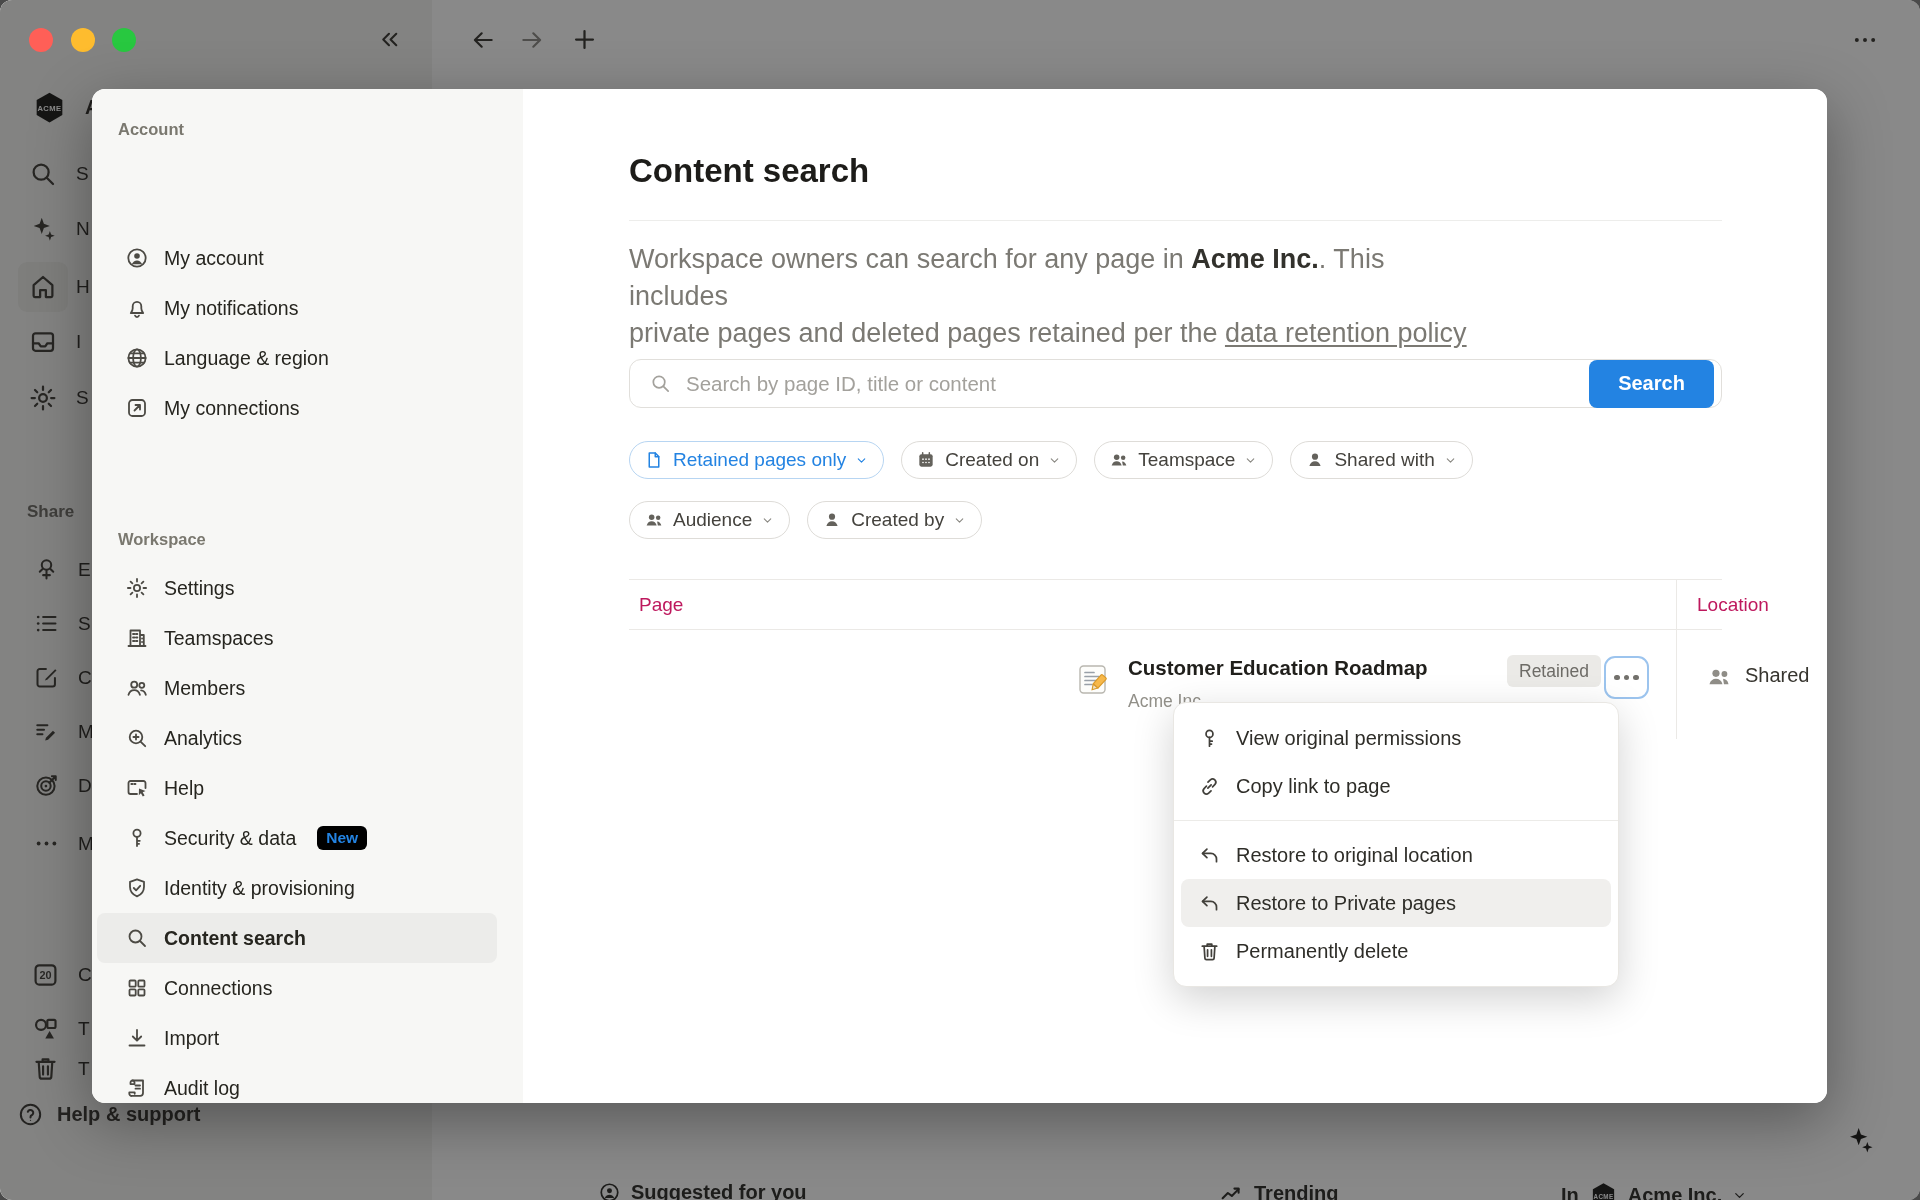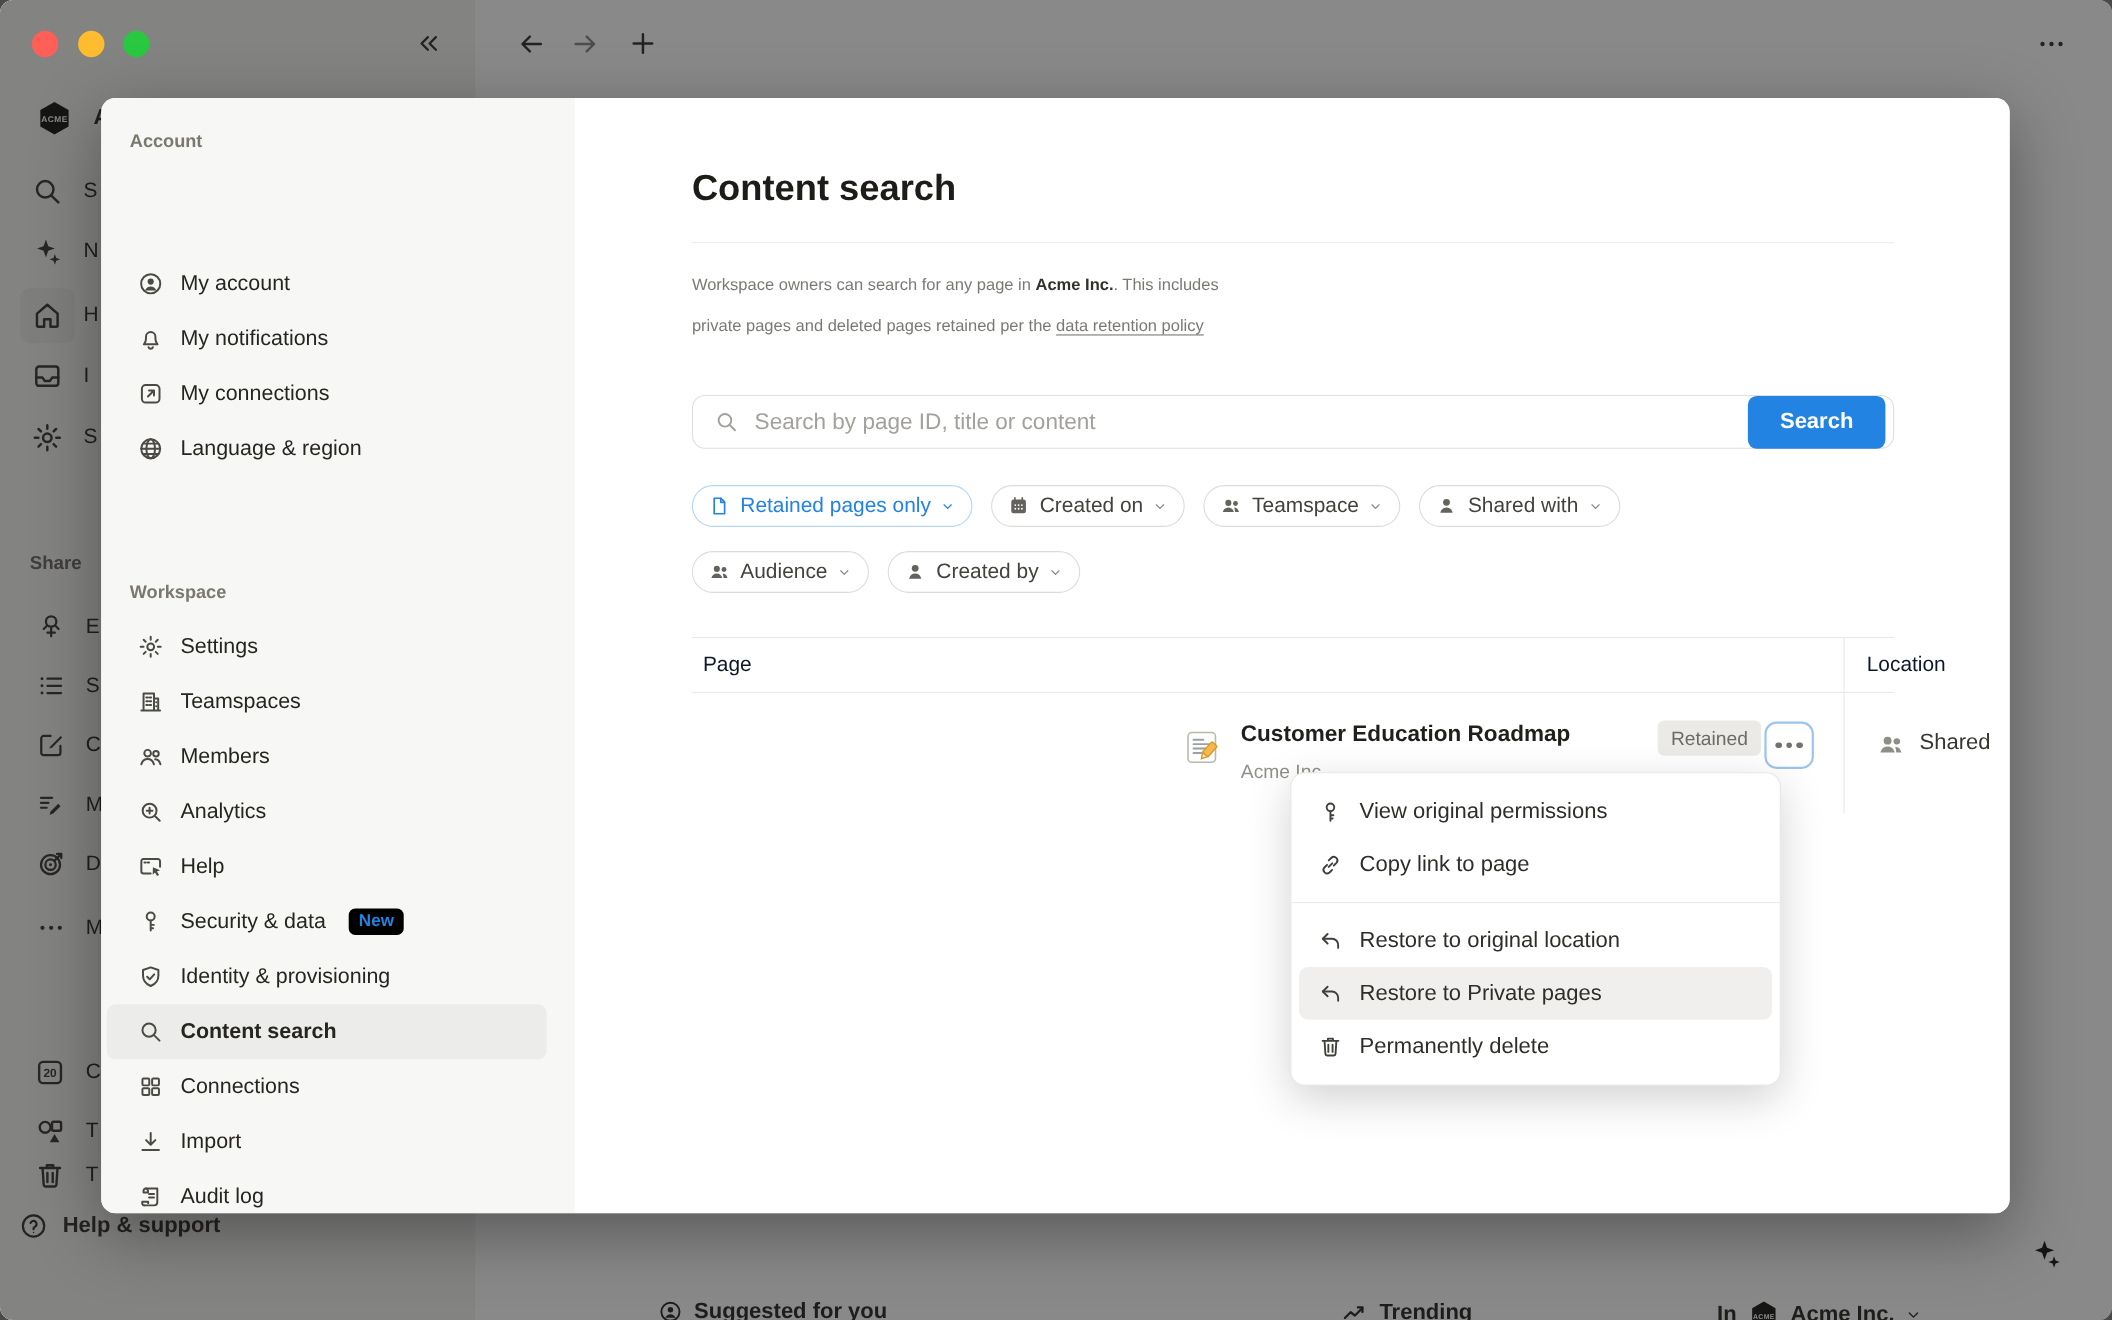--- a/index.html
+++ b/index.html
@@ -40,41 +40,41 @@
   .menu-list{position:absolute;left:5px;width:400px;}
   .menu-row{height:50px;border-radius:8px;display:flex;align-items:center;padding:0 12px 0 28px;gap:15px;color:#26251f;font-size:19.5px;cursor:pointer;}
   .menu-row .ic{width:24px;height:24px;color:#4c4a44;}
   .menu-row.selected{background:#ececea;font-weight:700;}
   .menu-row .badge-new{margin-left:6px;background:#000000;color:#2383e2;font-size:15.5px;font-weight:600;
     padding:3px 9px;border-radius:6px;}
 
   .content{position:absolute;left:431px;top:0;right:0;bottom:0;background:#fff;}
   .page-title{position:absolute;left:106px;top:63px;font-size:33px;font-weight:700;color:#1d1c19;}
   .title-divider{position:absolute;left:106px;top:131px;width:1093px;height:1px;background:#ededeb;}
-  .desc{position:absolute;left:106px;top:152px;width:850px;font-size:15px;line-height:37px;color:#7b7973;}
+  .desc{position:absolute;left:106px;top:152px;width:850px;font-size:27px;line-height:37px;color:#7b7973;}
   .desc b{color:#32312c;}
   .desc a{color:#7b7973;text-decoration:underline;text-underline-offset:3px;cursor:pointer;}
   .searchbar{position:absolute;left:106px;top:270px;width:1093px;height:49px;border:1.5px solid #e1dfdb;border-radius:12px;background:#fff;
     display:flex;align-items:center;padding:0 7px 0 19px;gap:12px;}
   .searchbar .ic{width:23px;height:23px;color:#a3a19c;}
   .searchbar input{flex:1;border:0;outline:0;font-size:20.5px;color:#37352f;font-family:inherit;background:transparent;}
   .searchbar input::placeholder{color:#a3a19c;}
   .search-btn{width:125px;height:48px;border:0;border-radius:8px;background:#2383e2;color:#fff;font-size:20px;font-weight:700;
     font-family:inherit;cursor:pointer;}
   .chips-row{position:absolute;left:106px;display:flex;gap:17px;}
   .chip{height:38px;border:1.2px solid #dedcd8;border-radius:19px;background:#fff;display:flex;align-items:center;
     gap:9px;padding:0 15px 0 14px;font-size:19px;color:#44423d;cursor:pointer;white-space:nowrap;}
   .chip .ic{width:20px;height:20px;color:#64625c;}
   .chip .chev{width:13px;height:13px;color:#8a8882;}
   .chip.active{color:#2383e2;border-color:#b7d5f2;}
   .chip.active .ic,.chip.active .chev{color:#2383e2;}
 
   .tbl-line{position:absolute;left:106px;width:1093px;height:1px;background:#ebe9e6;}
   .tbl-vline{position:absolute;left:1153px;top:490px;width:1px;height:160px;background:#ebe9e6;}
-  .tbl-h{position:absolute;top:505px;font-size:19px;color:#0f172a;}
+  .tbl-h{position:absolute;top:505px;font-size:19px;color:#be185d;}
   .row-icon{position:absolute;left:553px;top:574px;width:33px;height:33px;}
   .row-title{position:absolute;left:605px;top:567px;font-size:20.5px;font-weight:700;color:#201f1b;}
   .row-badge{position:absolute;left:984px;top:566px;height:32px;padding:0 12px;background:#ebeae7;border-radius:6px;
     font-size:17.5px;color:#6d6b66;display:flex;align-items:center;}
   .row-more{position:absolute;left:1081px;top:567px;width:45px;height:43px;background:#fff;border:2.5px solid #9cc4ee;
     border-radius:11px;display:flex;align-items:center;justify-content:center;gap:4px;cursor:pointer;}
   .row-more i{width:5.5px;height:5.5px;border-radius:50%;background:#73716c;}
   .row-sub{position:absolute;left:605px;top:602px;font-size:17.5px;color:#929089;}
   .row-loc{position:absolute;left:1183px;top:575px;display:flex;align-items:flex-start;gap:13px;font-size:20px;color:#37352f;}
   .row-loc .ic{width:26px;height:26px;color:#8f8d87;}
@@ -361,35 +361,35 @@
               <svg viewBox="0 0 24 24" fill="none" stroke="currentColor" stroke-width="1.8" stroke-linecap="round" stroke-linejoin="round">
                 <path d="M5.8 17h12.4c-1.3-1.4-1.9-2.7-1.9-4.8v-2a4.3 4.3 0 0 0-8.6 0v2c0 2.1-.6 3.4-1.9 4.8z"></path>
                 <path d="M10 19.6a2.1 2.1 0 0 0 4 0"></path>
               </svg>
             </span>
             <span>My notifications</span>
           </div>
           <div class="menu-row">
             <span class="ic">
               <svg viewBox="0 0 24 24" fill="none" stroke="currentColor" stroke-width="1.8" stroke-linecap="round" stroke-linejoin="round">
-                <rect x="4" y="4" width="16" height="16" rx="3.5"></rect>
-                <path d="M9.5 14.5L15 9M10.5 9H15v4.5"></path>
-              </svg>
-            </span>
-            <span>My connections</span>
-          </div>
-          <div class="menu-row">
-            <span class="ic">
-              <svg viewBox="0 0 24 24" fill="none" stroke="currentColor" stroke-width="1.8" stroke-linecap="round" stroke-linejoin="round">
                 <circle cx="12" cy="12" r="8.6"></circle>
                 <ellipse cx="12" cy="12" rx="3.9" ry="8.6"></ellipse>
                 <path d="M3.4 12h17.2M4.8 7.3h14.4M4.8 16.7h14.4"></path>
               </svg>
             </span>
             <span>Language &amp; region</span>
+          </div>
+          <div class="menu-row">
+            <span class="ic">
+              <svg viewBox="0 0 24 24" fill="none" stroke="currentColor" stroke-width="1.8" stroke-linecap="round" stroke-linejoin="round">
+                <rect x="4" y="4" width="16" height="16" rx="3.5"></rect>
+                <path d="M9.5 14.5L15 9M10.5 9H15v4.5"></path>
+              </svg>
+            </span>
+            <span>My connections</span>
           </div>
         </div>
       <div class="sec-label" style="top:441px;">Workspace</div>
       <div class="menu-list" id="workspace-menu" style="top:474px;">
           <div class="menu-row">
             <span class="ic">
               <svg viewBox="0 0 24 24" fill="none" stroke="currentColor" stroke-width="1.8" stroke-linecap="round" stroke-linejoin="round">
                 <circle cx="12" cy="12" r="3.1"></circle>
                 <path d="M12 2.9v2.6M12 18.5v2.6M2.9 12h2.6M18.5 12h2.6M5.6 5.6l1.8 1.8M16.6 16.6l1.8 1.8M18.4 5.6l-1.8 1.8M7.4 16.6l-1.8 1.8"></path>
               </svg>

